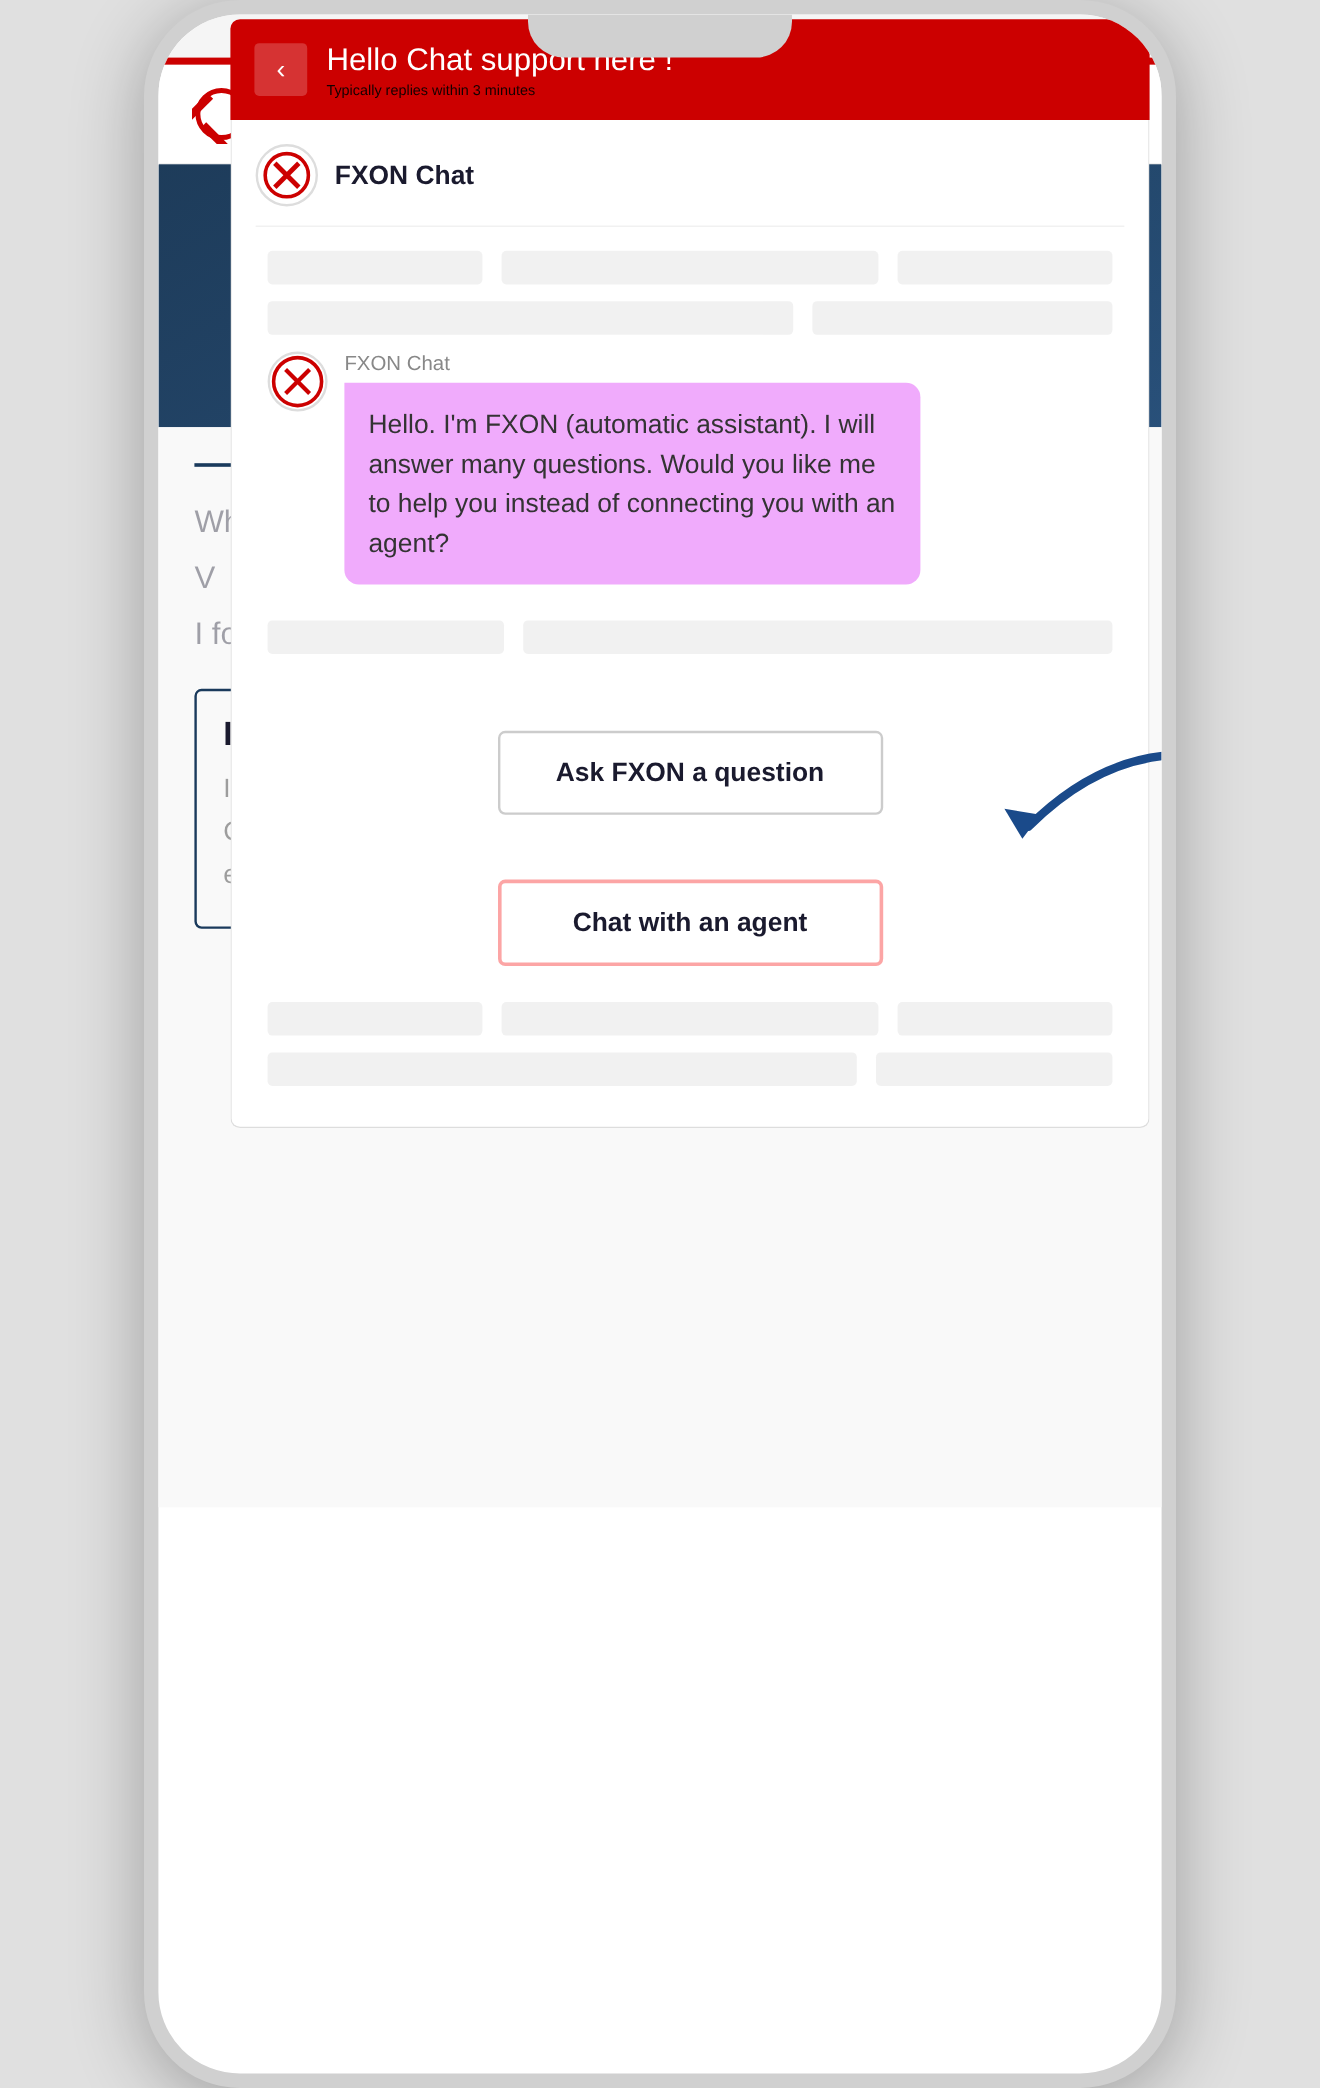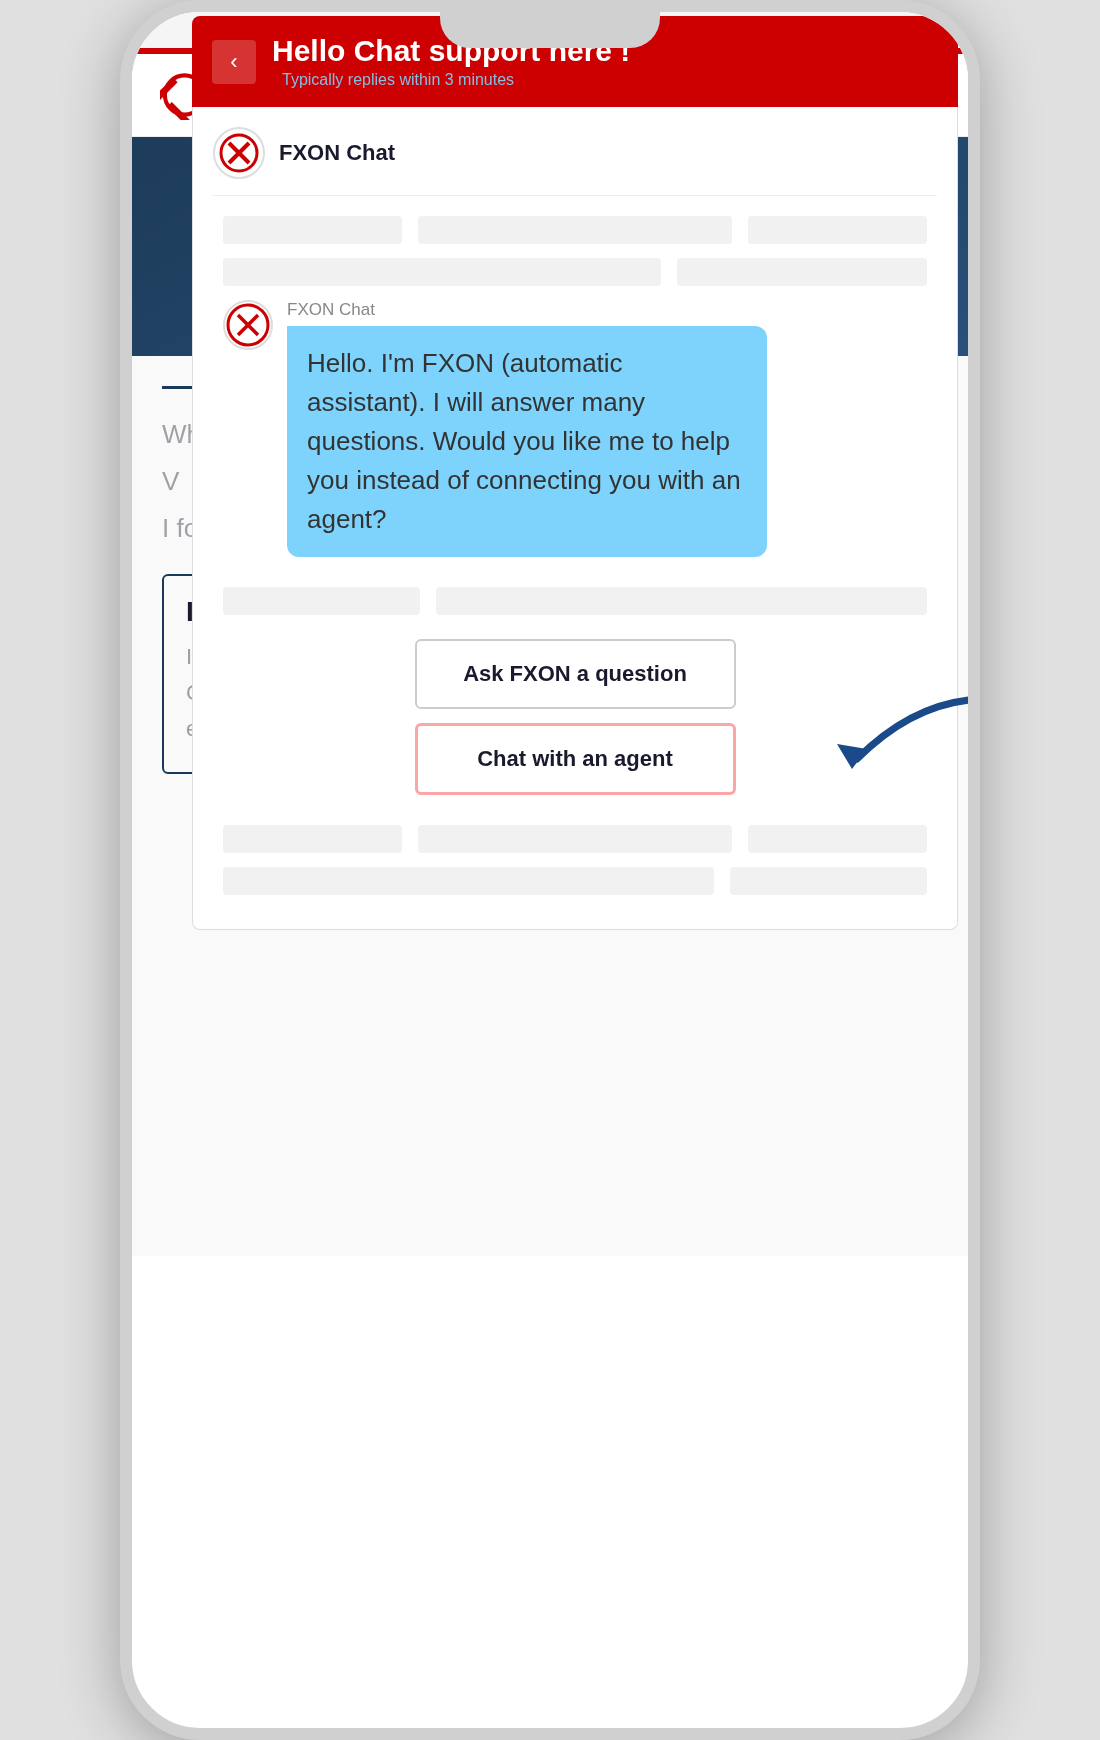--- a/index.html
+++ b/index.html
@@ -193,29 +193,28 @@
       cursor: pointer;
       display: flex;
       align-items: center;
       justify-content: center;
     }
     .chat-header-text {
       flex: 1;
     }
     .chat-header-title {
       color: #fff;
-      font-size: 30px;
-      font-weight: 700;
+      font-size: 26px;
+      font-weight: 400;
     }
     .chat-header-subtitle {
-      color: #7dd3fc;
-      font-size: 16px;
+      color: #000000;
+      font-size: 12px;
       opacity: 0.9;
       margin-top: 3px;
-      margin-left: 10px;
     }
     
     .chat-body {
       background: #fff;
       border: 1px solid #ddd;
       border-top: none;
       border-radius: 0 0 8px 8px;
       padding: 20px;
       min-height: 720px;
     }
@@ -271,24 +270,24 @@
     }
     .chat-msg-content {
       flex: 1;
     }
     .chat-msg-sender {
       font-size: 17px;
       color: #888;
       margin-bottom: 6px;
     }
     .chat-msg-bubble {
-      background: #7dd3fc;
+      background: #f0abfc;
       border-radius: 0 12px 12px 12px;
       padding: 18px 20px;
-      font-size: 26px;
+      font-size: 22px;
       color: #333;
       line-height: 1.5;
       max-width: 480px;
     }
     
     .blurred-row {
       display: flex;
       gap: 16px;
       margin-bottom: 14px;
       padding: 0 10px;
@@ -315,20 +314,21 @@
       width: 321px;
       padding: 20px 30px;
       font-size: 22px;
       font-weight: 600;
       border-radius: 6px;
       cursor: pointer;
       text-align: center;
       border: 2px solid #ccc;
       background: #fff;
       color: #1a1a2e;
+      margin-top: 40px;
     }
     .chat-action-btn.active {
       border: 3px solid #fca5a5;
       color: #1a1a2e;
       font-weight: 700;
       background: #fff;
     }
     
     .arrow-container {
       position: absolute;

